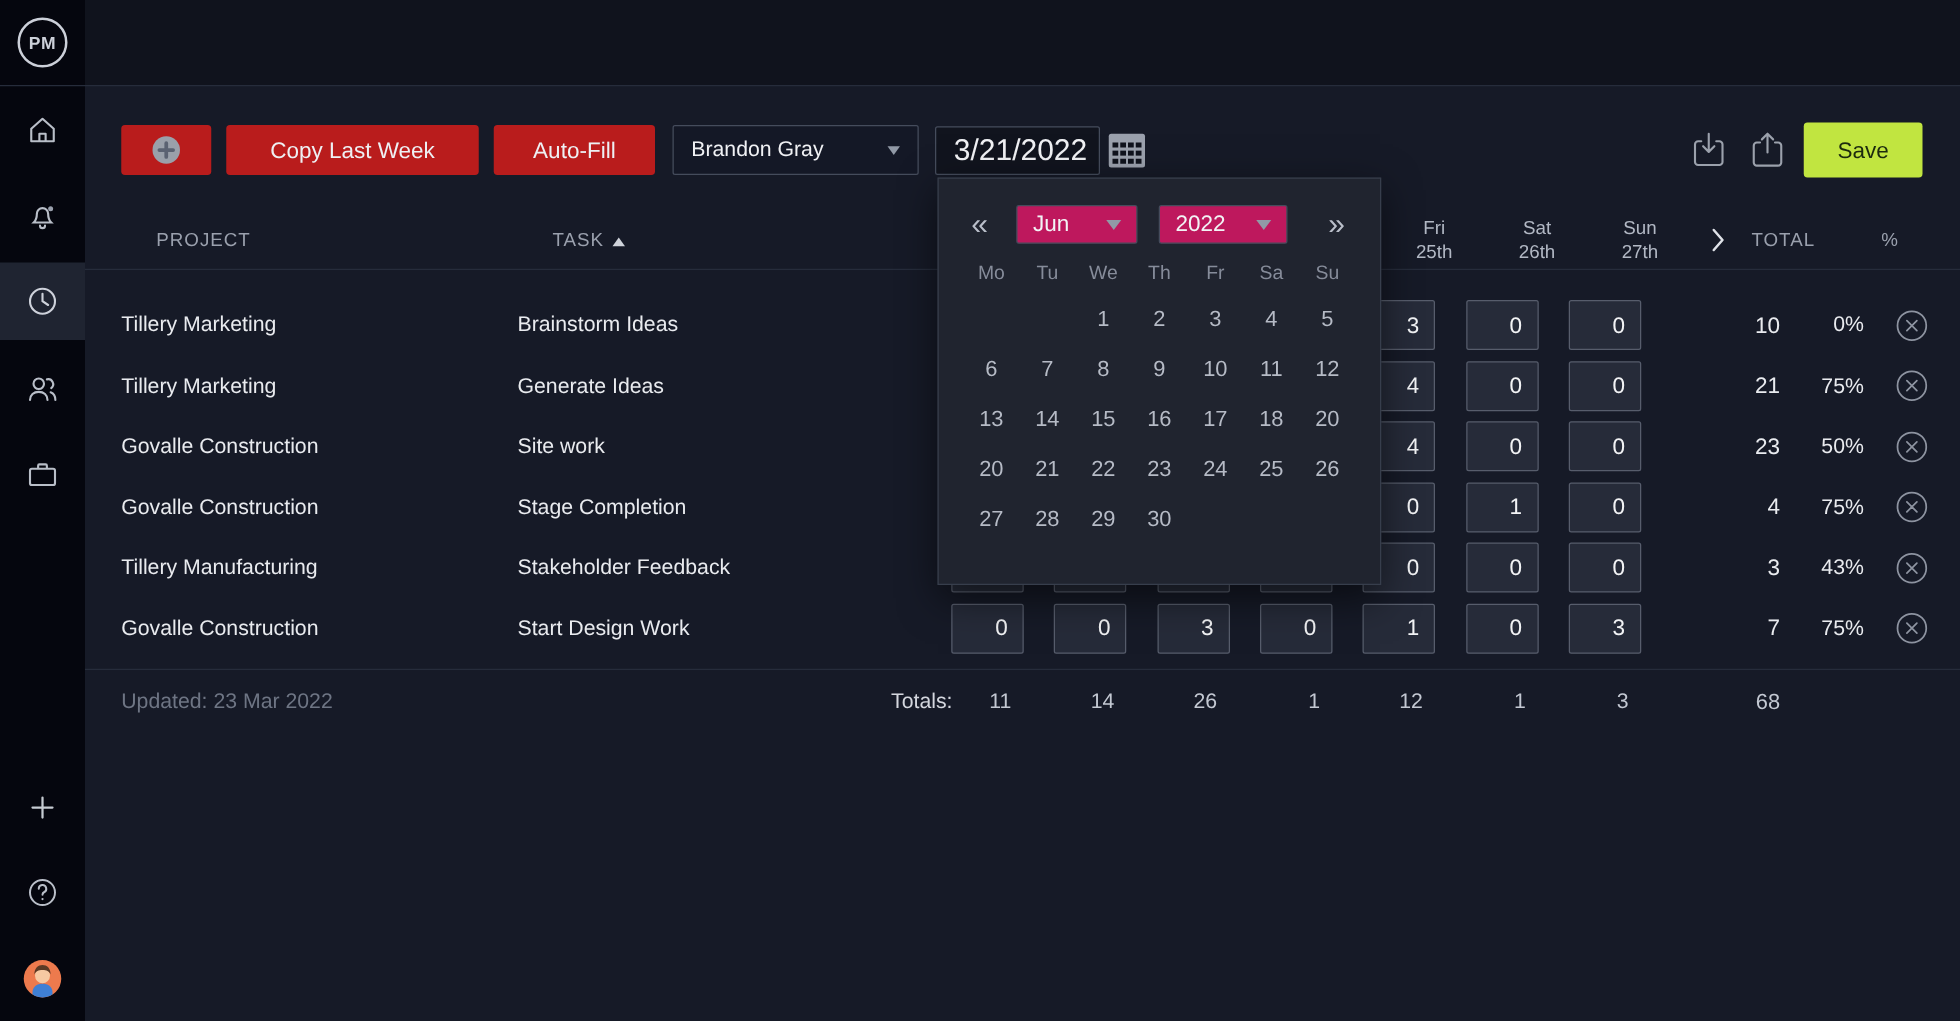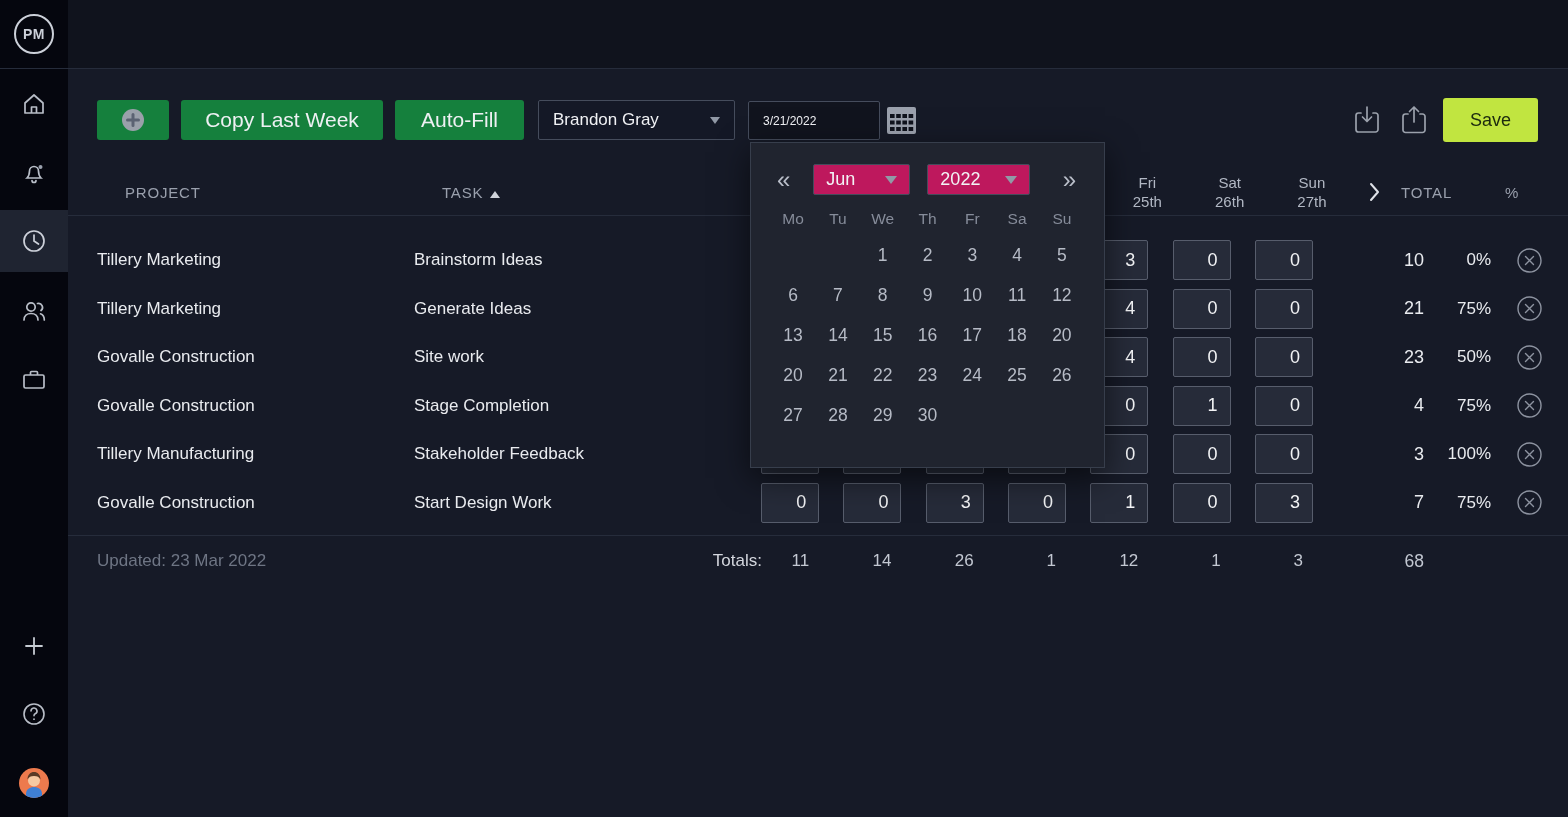--- a/index.html
+++ b/index.html
@@ -15,32 +15,32 @@
   .logo { position:absolute; top:14px; left:14px; width:40px; height:40px; border:2.5px solid #ccd0d9;
           border-radius:50%; display:flex; align-items:center; justify-content:center;
           font-weight:bold; font-size:14px; letter-spacing:.5px; color:#ccd0d9; }
   .nav-item { position:absolute; left:0; width:68px; height:62px; display:flex; align-items:center; justify-content:center; color:#b9bec8; cursor:pointer; }
   .nav-item.selected { background:#1f2431; }
   .nav-item svg { display:block; }
   .top-divider { position:absolute; top:68px; left:0; width:1568px; height:1px; background:#262c3b; z-index:6; }
   .topbar-strip { position:absolute; left:68px; top:0; width:1500px; height:68px; background:#10131d; }
 
   
-  .btn { position:absolute; height:40px; background:#15803d; color:#eef0f3; border:none; border-radius:3px;
-         font-size:21px; font-family:inherit; display:flex; align-items:center; justify-content:center; cursor:pointer; }
+  .btn { position:absolute; height:40px; background:#b91c1c; color:#eef0f3; border:none; border-radius:3px;
+         font-size:18px; font-family:inherit; display:flex; align-items:center; justify-content:center; cursor:pointer; }
   .btn-add { left:97px; top:100px; width:72px; }
   .btn-copy { left:181px; top:100px; width:202px; }
   .btn-autofill { left:395px; top:100px; width:129px; }
   .select-box { position:absolute; height:40px; background:#141826; border:1px solid #454c5c; border-radius:2px;
                 display:flex; align-items:center; font-size:17px; color:#f0f1f4; cursor:pointer; }
   .select-user { left:538px; top:100px; width:197px; padding:0 14px; }
   .select-user .caret { margin-left:auto; }
   .caret { width:0; height:0; border-left:5.5px solid transparent; border-right:5.5px solid transparent; border-top:7px solid #9199a6; }
   .date-input { position:absolute; left:748px; top:101px; width:132px; height:39px; background:#11141e;
-                border:1px solid #454c5c; border-radius:2px; color:#f0f1f4; font-size:12px; font-family:inherit;
+                border:1px solid #454c5c; border-radius:2px; color:#f0f1f4; font-size:24px; font-family:inherit;
                 padding:0 0 0 14px; }
   .cal-toggle { position:absolute; left:886px; top:106px; width:31px; height:29px; background:none; border:none; cursor:pointer; }
   .icon-btn { position:absolute; top:104px; width:30px; height:32px; background:none; border:none; color:#9ba1ac; cursor:pointer; }
   .icon-download { left:1352px; }
   .icon-share { left:1399px; }
   .btn-save { left:1443px; top:98px; width:95px; height:44px; background:#c1e540; color:#1c2a0e; font-size:18px; }
 
   
   .trow { display:grid;
           grid-template-columns:317px 295px 40px repeat(7,82.3px) 43px 56px 67px 64px;
@@ -338,21 +338,21 @@
       <div></div>
       <input class="day-input" style="">
       <input class="day-input" style="">
       <input class="day-input" style="">
       <input class="day-input" style="">
       <input class="day-input" value="0" style="">
       <input class="day-input" value="0" style="">
       <input class="day-input" value="0" style="">
       <div></div>
       <div class="row-total">3</div>
-      <div class="row-pct">100%</div>
+      <div class="row-pct">43%</div>
       <button class="del-btn">
         <svg width="27" height="27" viewBox="0 0 27 27" fill="none" stroke="#8d93a0" stroke-width="1.4" stroke-linecap="round">
           <circle cx="13.5" cy="13.5" r="11.5"></circle>
           <path d="M9.5 9.5 l8 8 M17.5 9.5 l-8 8"></path>
         </svg>
       </button>
     </div>
     <div class="trow">
       <div>Govalle Construction</div>
       <div>Start Design Work</div>

